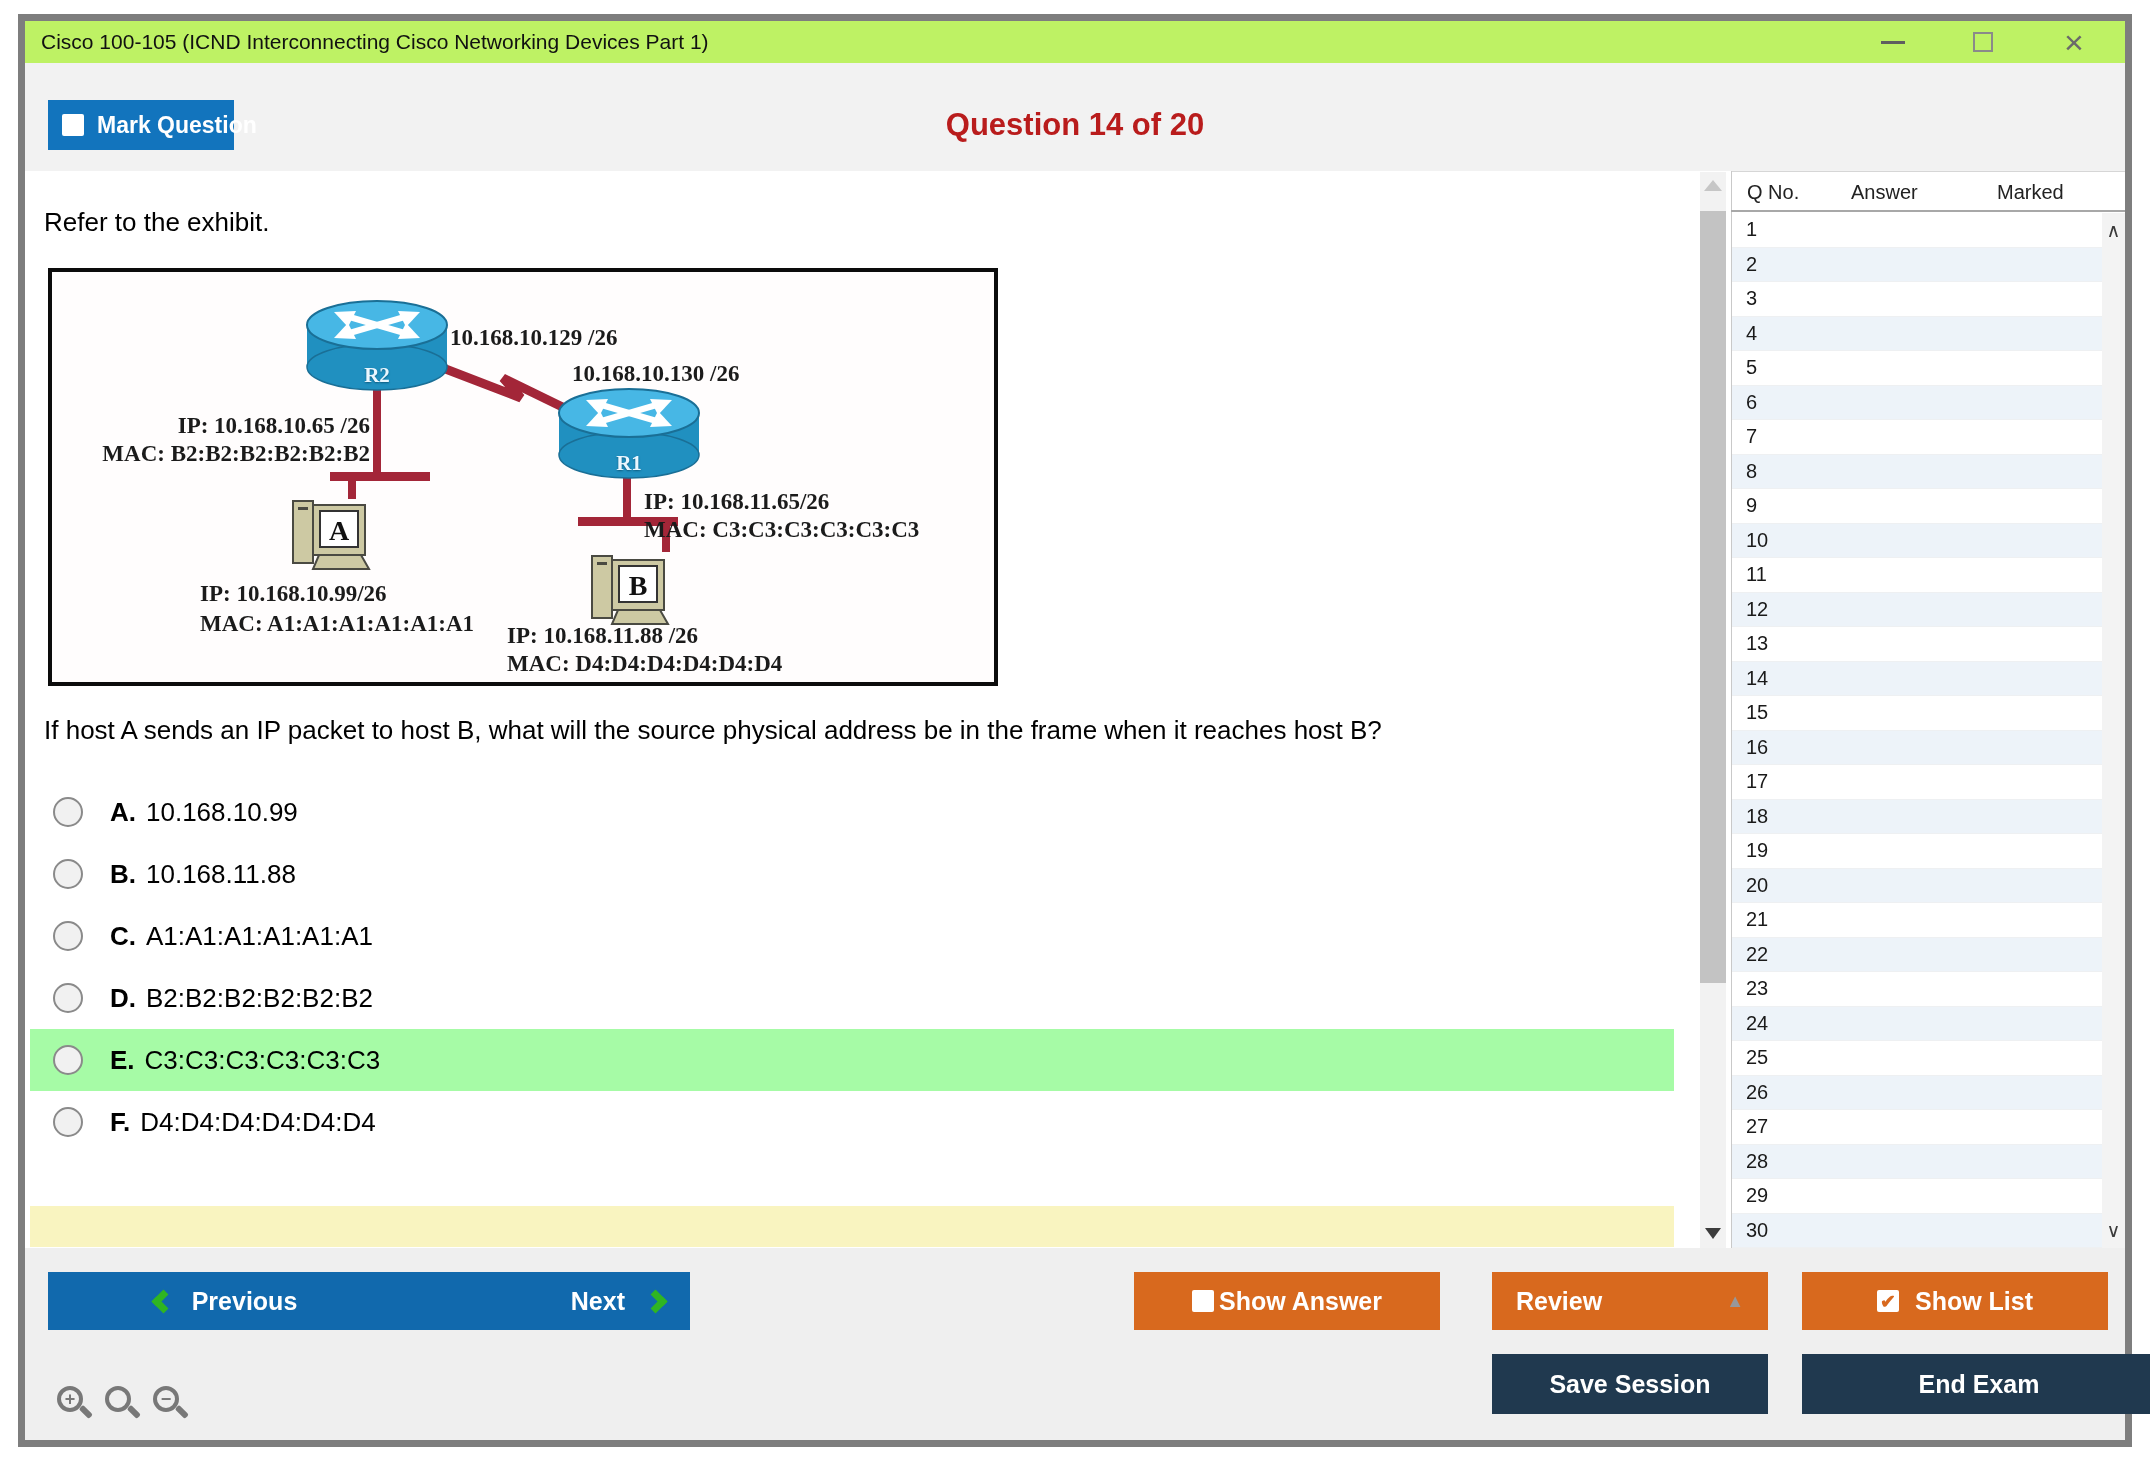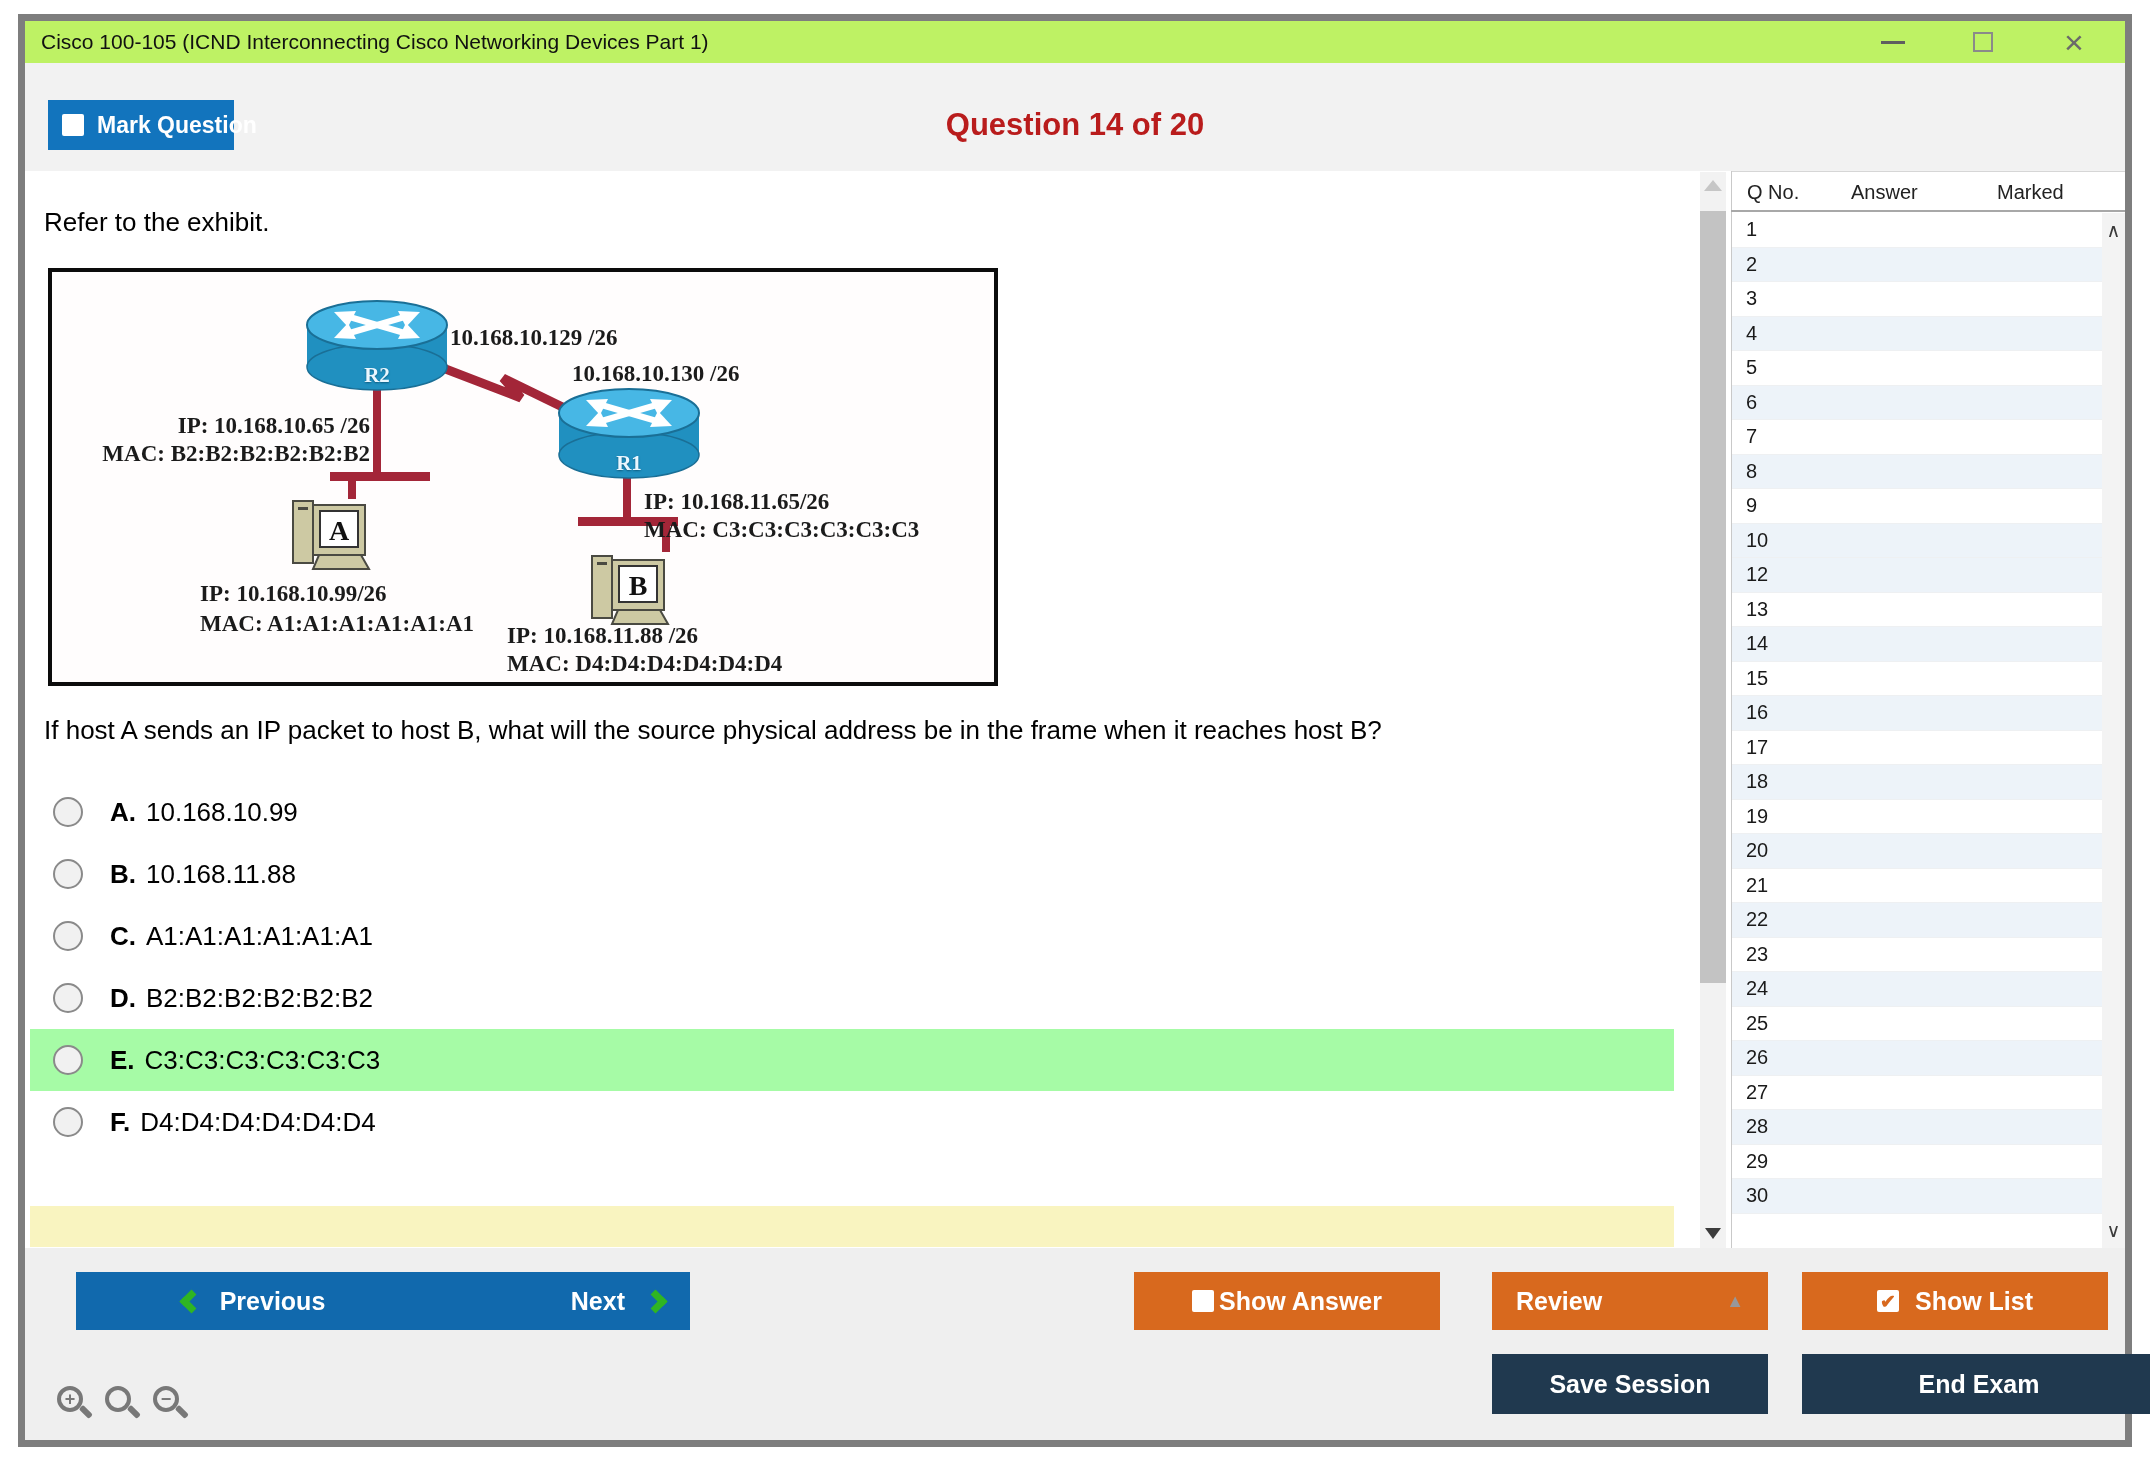--- a/index.html
+++ b/index.html
@@ -61,21 +61,21 @@
   .qrow.alt{background:#edf3f9;}
   .sb-scroll{position:absolute;left:2077px;top:192px;width:23px;height:1035px;background:#f3f3f3;}
   .sb-arrow{position:absolute;left:0;width:23px;text-align:center;font-size:19px;color:#3a3a3a;}
 
   
   .footer{position:absolute;left:0;top:1227px;width:2100px;height:192px;background:#efefef;}
   .btn{position:absolute;display:flex;align-items:center;color:#fff;font-weight:bold;font-size:25px;box-sizing:border-box;cursor:pointer;}
   .btn-blue{background:#1169ad;}
   .btn-orange{background:#d8691e;}
   .btn-navy{background:#20394f;}
-  .btn-previous{left:23px;top:24px;width:356px;height:58px;justify-content:center;gap:20px;margin-left:28px;}
+  .btn-previous{left:23px;top:24px;width:356px;height:58px;justify-content:center;gap:20px;}
   .btn-next{left:360px;top:24px;width:305px;height:58px;justify-content:flex-end;padding-right:26px;gap:22px;}
   .chev{width:17px;height:17px;border-left:7px solid #2fb523;border-bottom:7px solid #2fb523;box-sizing:border-box;}
   .chev.left{transform:rotate(45deg);}
   .chev.right{transform:rotate(225deg);}
   .btn-show-answer{left:1109px;top:24px;width:306px;height:58px;justify-content:center;gap:5px;}
   .btn-review{left:1467px;top:24px;width:276px;height:58px;justify-content:space-between;padding:0 24px;}
   .rev-tri{font-size:18px;color:#98989a;}
   .btn-show-list{left:1777px;top:24px;width:306px;height:58px;justify-content:center;gap:16px;}
   .cb .check{color:#d8691e;font-size:19px;font-weight:bold;line-height:1;}
   .btn-save{left:1467px;top:106px;width:276px;height:60px;justify-content:center;}
@@ -264,20 +264,23 @@
         <span>7</span>
       </div>
       <div class="qrow alt">
         <span>8</span>
       </div>
       <div class="qrow">
         <span>9</span>
       </div>
       <div class="qrow alt">
         <span>10</span>
+      </div>
+      <div class="qrow">
+        <span>11</span>
       </div>
       <div class="qrow alt">
         <span>12</span>
       </div>
       <div class="qrow">
         <span>13</span>
       </div>
       <div class="qrow alt">
         <span>14</span>
       </div>

